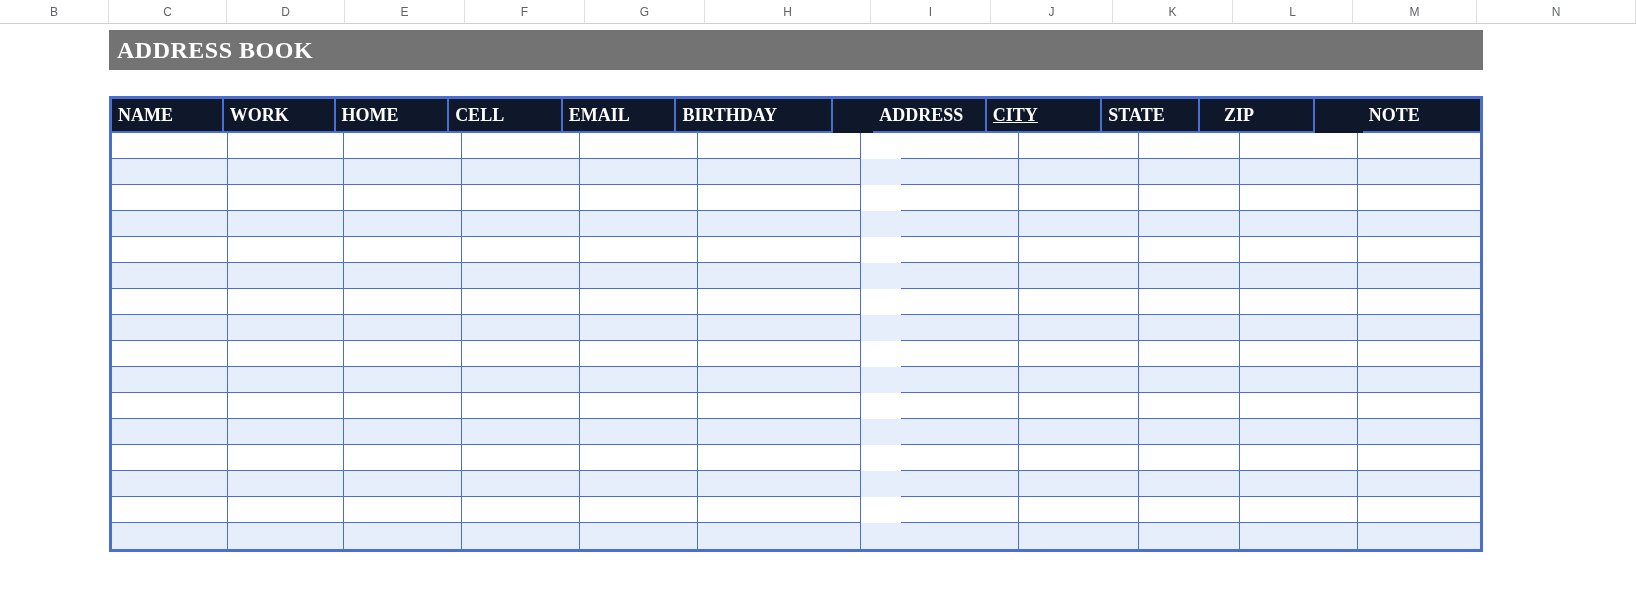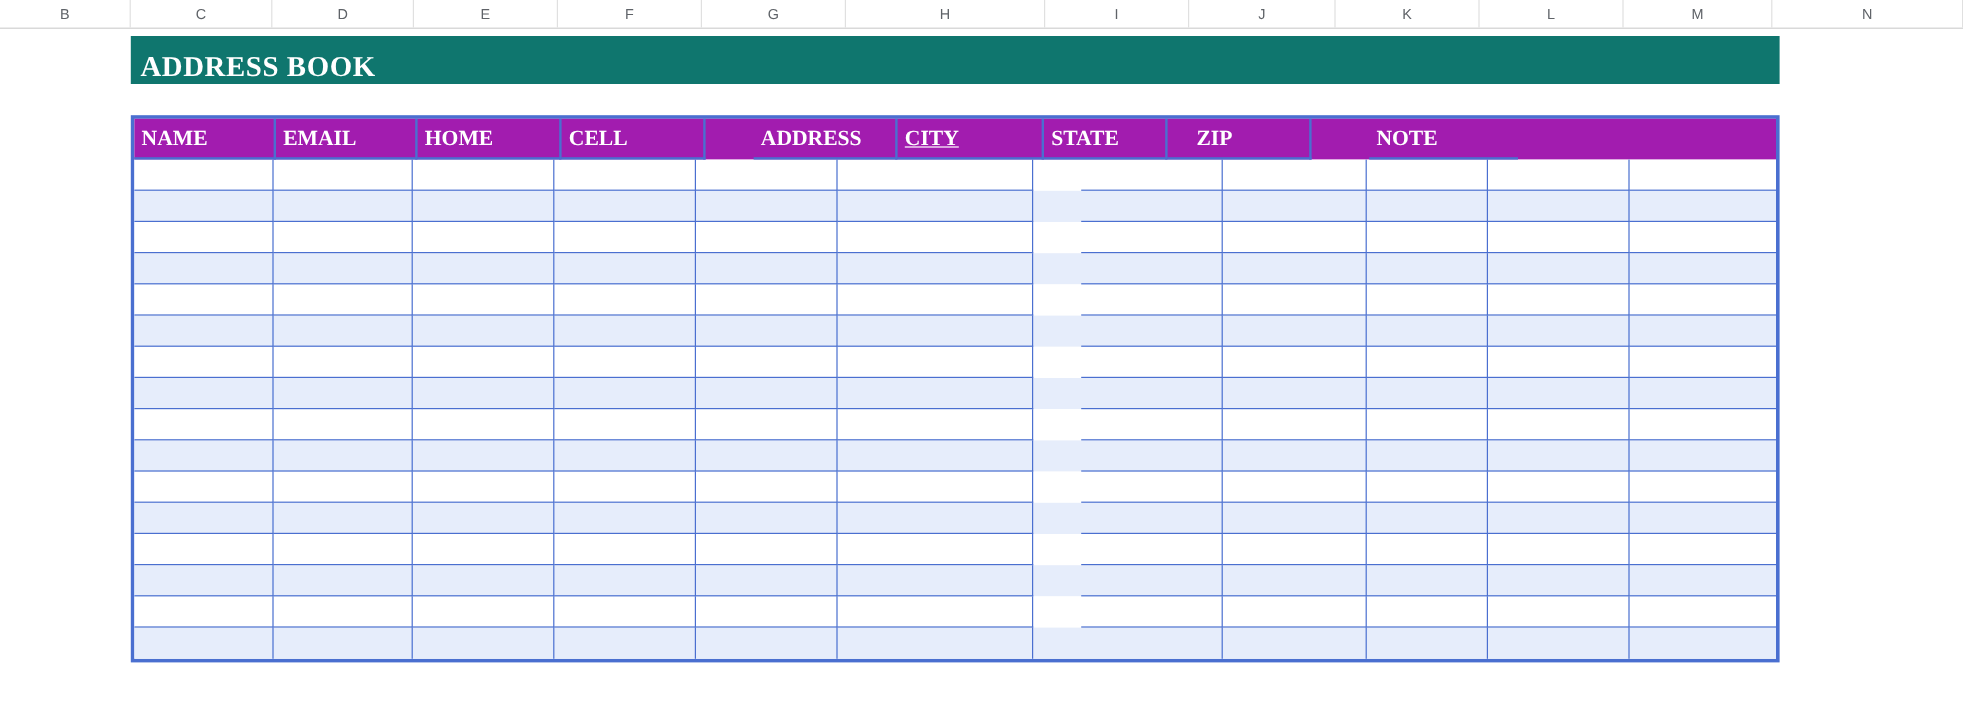--- a/index.html
+++ b/index.html
@@ -33,23 +33,23 @@
     padding-left: 0;
   }
 
   
   .title-banner {
     position: absolute;
     left: 109px;
     top: 6px;
     height: 40px;
     width: 1374px;
-    background: #0f766e;
-    display: flex;
-    align-items: flex-end;
+    background: #737373;
+    display: flex;
+    align-items: center;
     padding-left: 8px;
   }
   .title-banner span {
     font-family: Georgia, 'Times New Roman', serif;
     font-weight: bold;
     font-size: 24px;
     color: #ffffff;
     letter-spacing: 0.5px;
   }
 
@@ -70,21 +70,21 @@
     border-bottom: 1px solid #4a6fd0;
     padding: 2px 6px;
     font-size: 13px;
     display: flex;
     align-items: center;
   }
   .addr-cell:last-child { border-right: none; }
   .addr-row:last-child .addr-cell { border-bottom: none; }
 
   .addr-header {
-    background: #a21caf;
+    background: #0f172a;
     height: 34px;
   }
   .addr-header .addr-cell {
     color: #ffffff;
     font-family: Georgia, 'Times New Roman', serif;
     font-weight: bold;
     font-size: 18px;
     border-right: 2px solid #4a6fd0;
     border-bottom: 2px solid #4a6fd0;
   }
@@ -127,23 +127,25 @@
 
 <div class="sheet-area">
 
   <div class="title-banner">
     <span>ADDRESS BOOK</span>
   </div>
 
   <div class="addr-table" id="addr-table">
       <div class="addr-row addr-header">
         <div class="addr-cell cw-0">NAME</div>
-        <div class="addr-cell cw-1">EMAIL</div>
+        <div class="addr-cell cw-1">WORK</div>
         <div class="addr-cell cw-3">HOME</div>
         <div class="addr-cell cw-2">CELL</div>
+        <div class="addr-cell cw-4">EMAIL</div>
+        <div class="addr-cell cw-5">BIRTHDAY</div>
         <div class="addr-cell cw-6">ADDRESS</div>
         <div class="addr-cell cw-7">CITY</div>
         <div class="addr-cell cw-8">STATE</div>
         <div class="addr-cell cw-9">ZIP</div>
         <div class="addr-cell cw-10">NOTE</div>
       </div>
       <div class="addr-row row-norm">
         <div class="addr-cell cw-0"></div>
         <div class="addr-cell cw-1"></div>
         <div class="addr-cell cw-2"></div>

